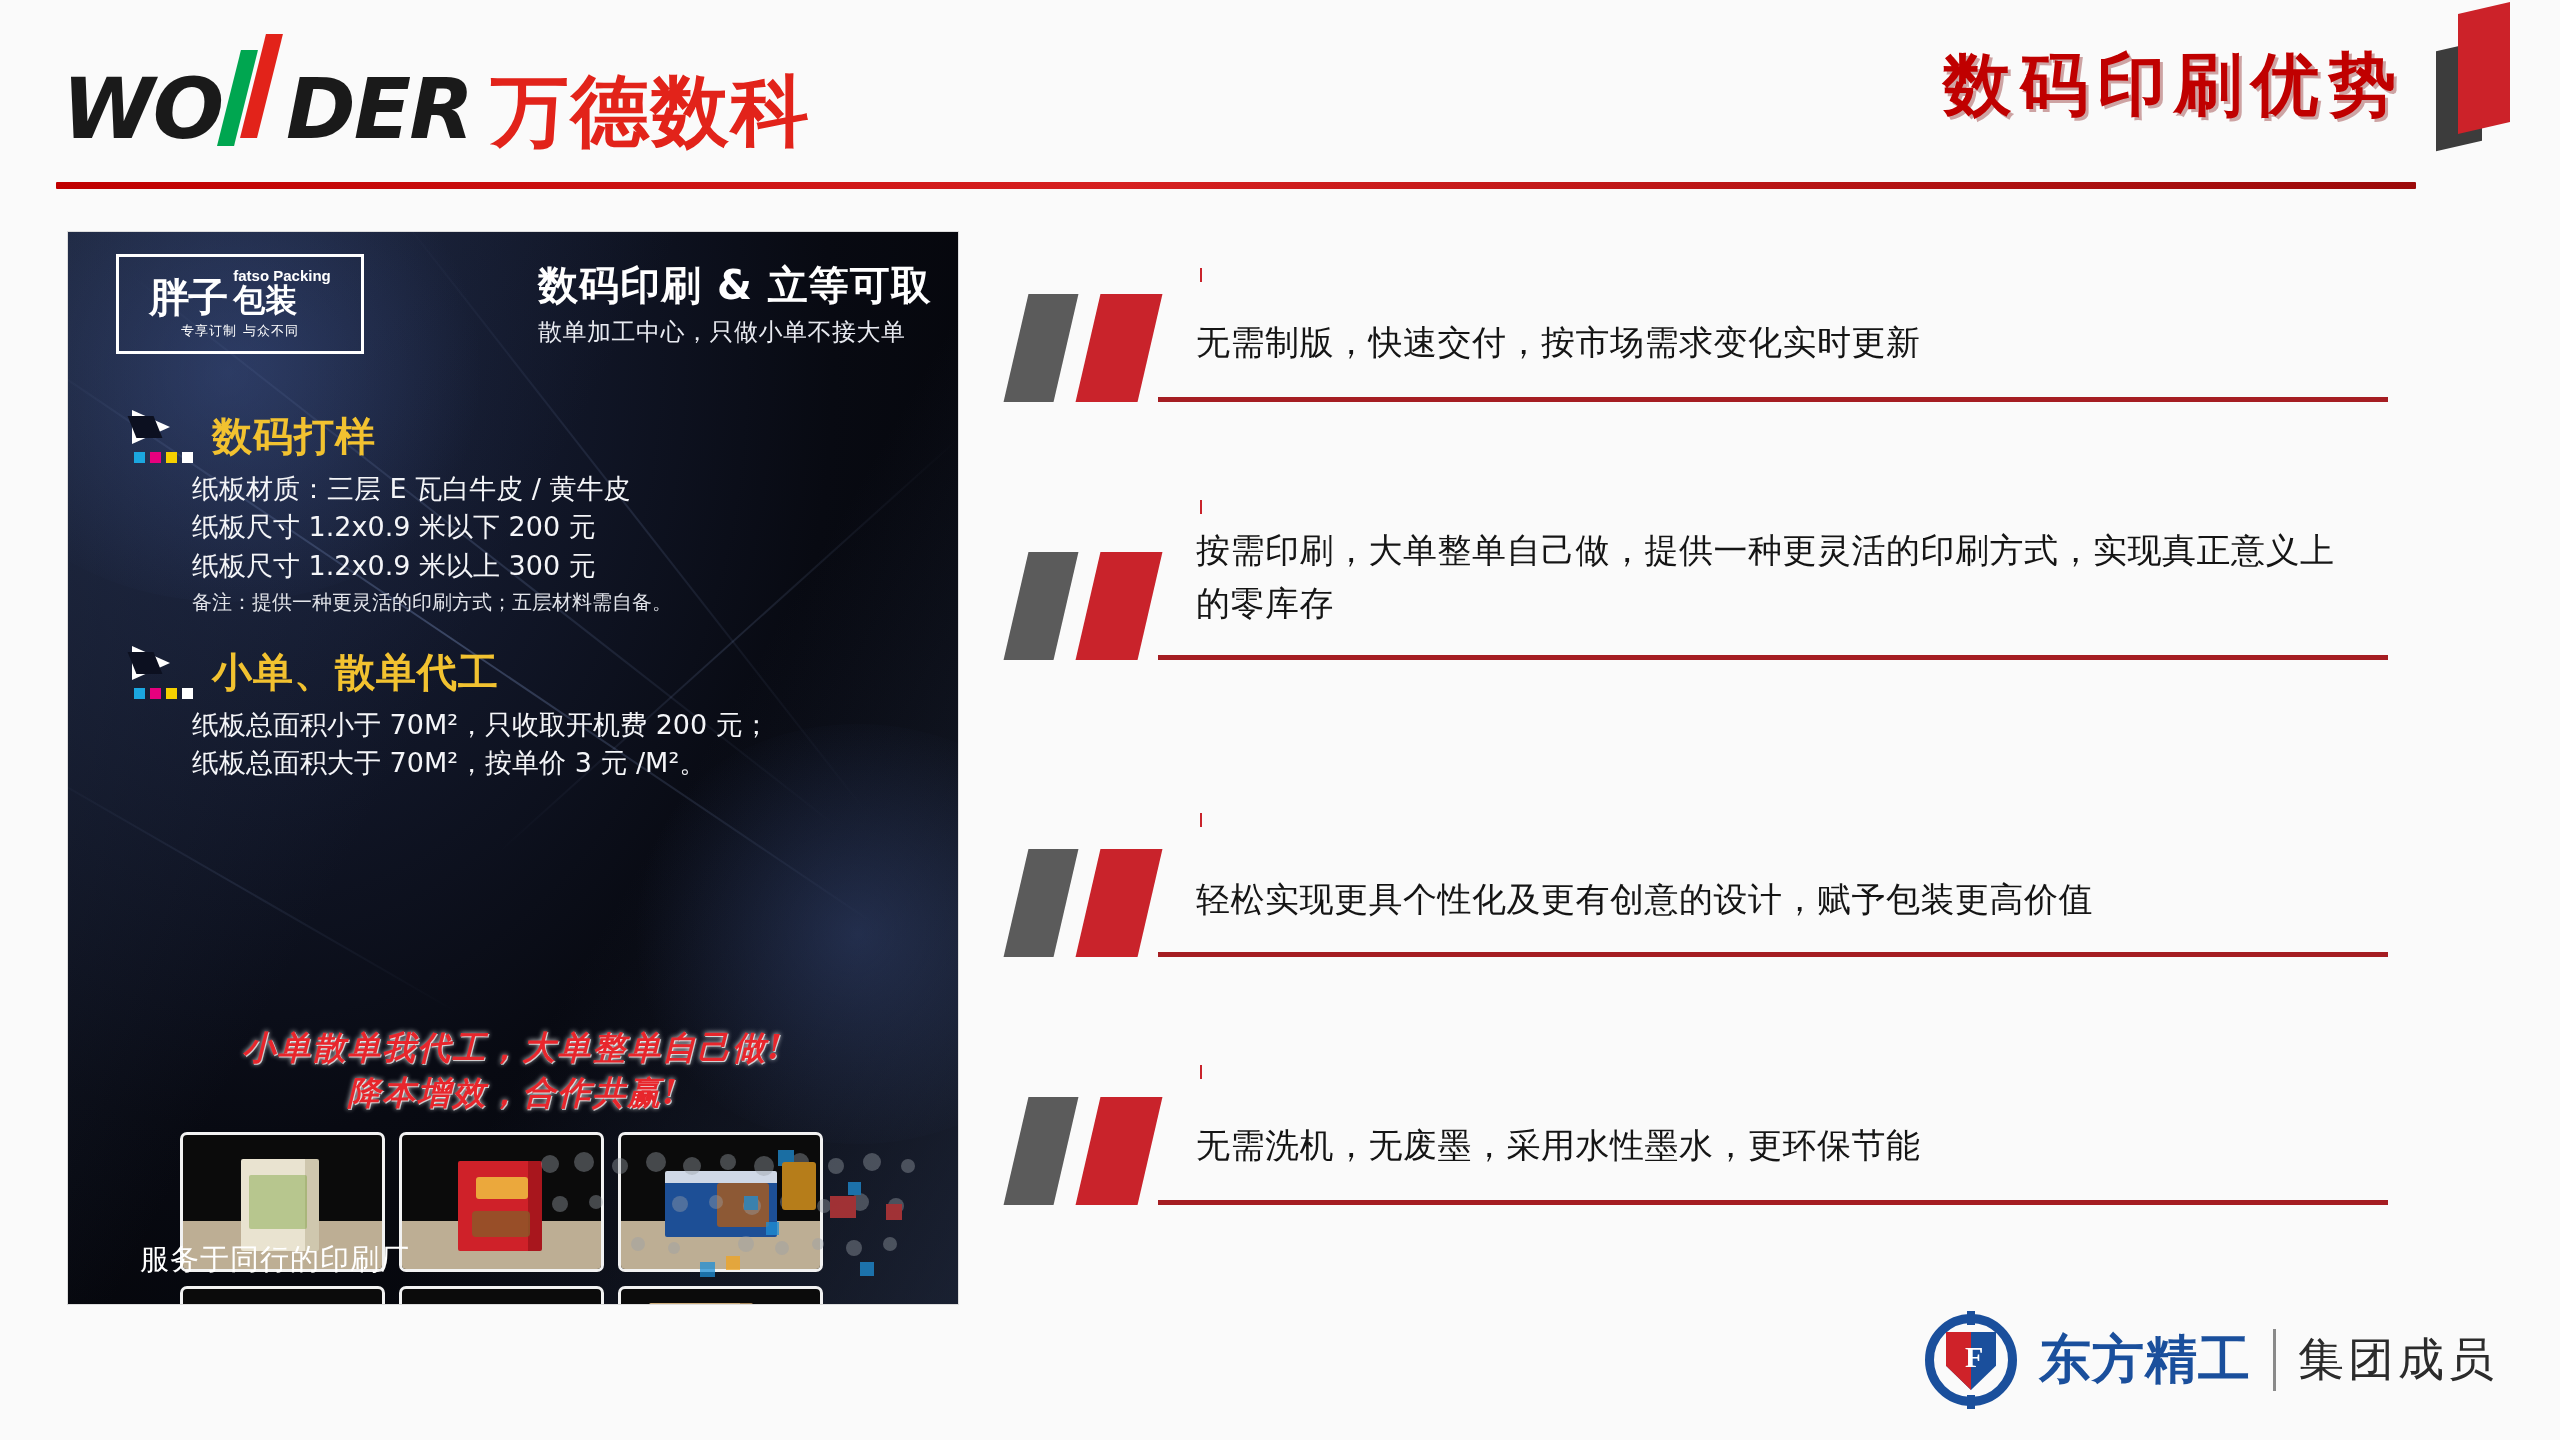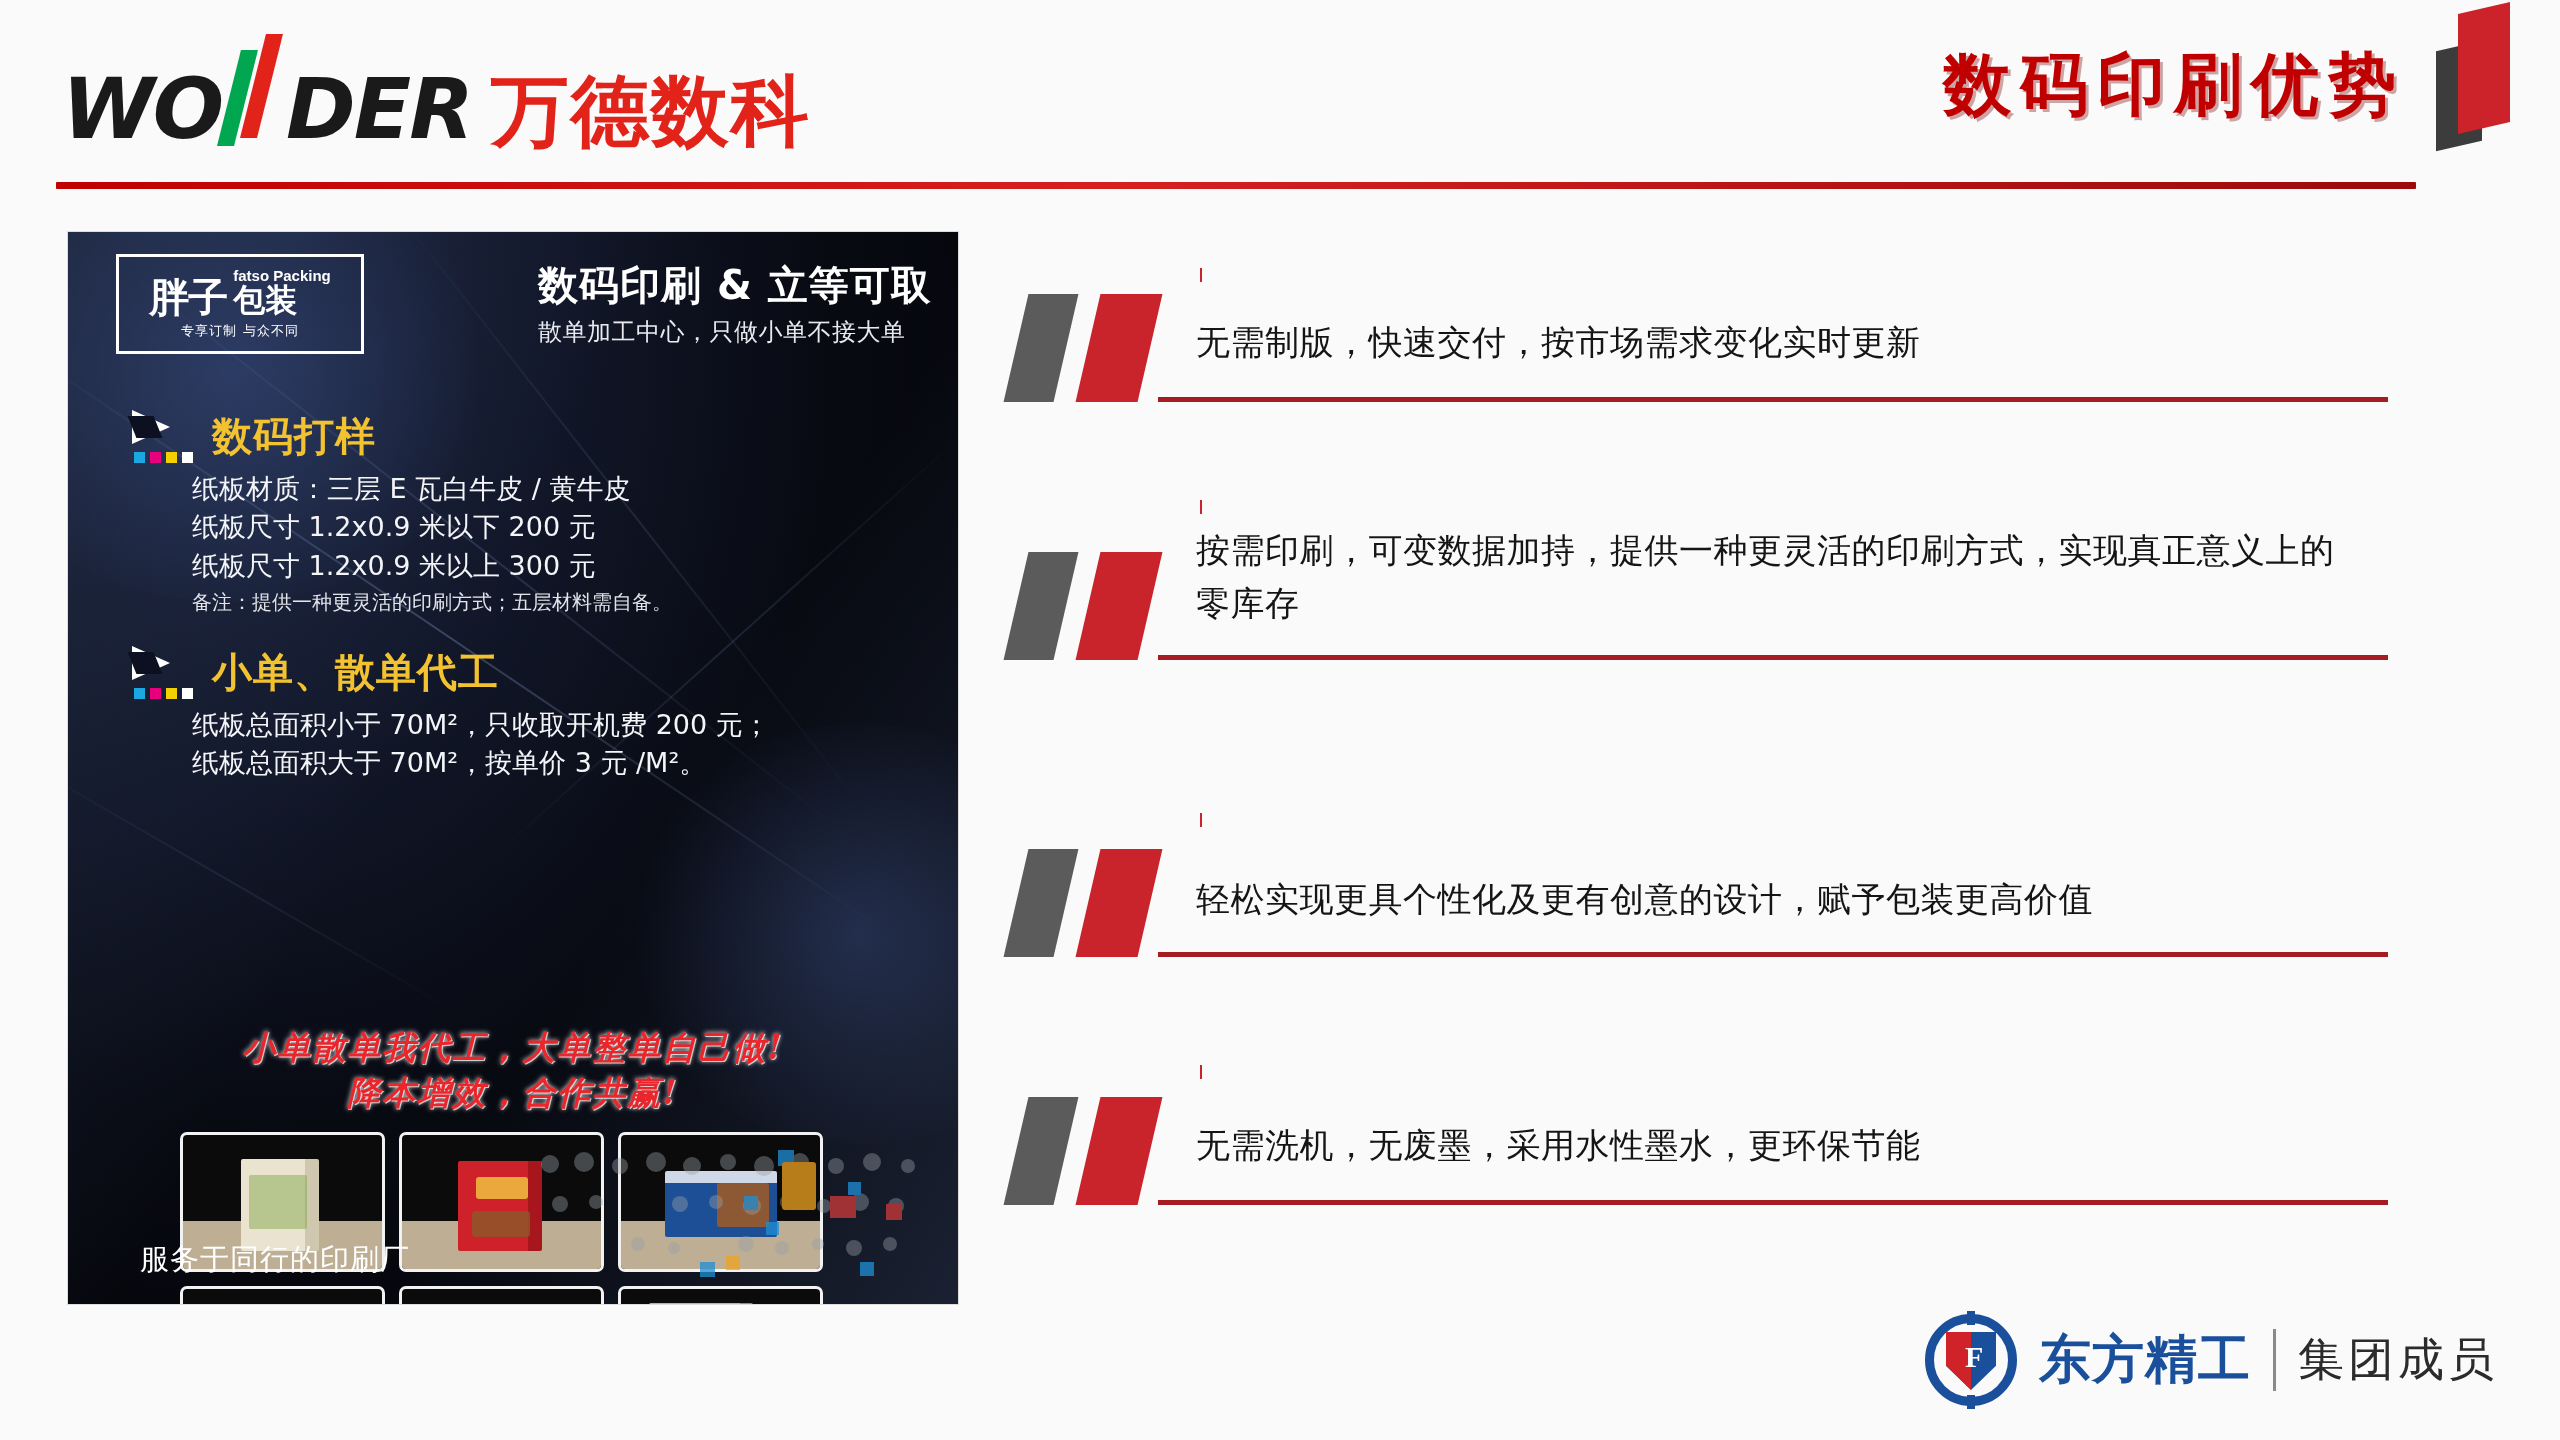--- a/index.html
+++ b/index.html
@@ -481,21 +481,21 @@
       <div class="btext" style="top:26px;">无需制版，快速交付，按市场需求变化实时更新</div>
       <span class="rule" style="top:107px;"></span>
     </div>
 
     <div class="bullet" style="top:548px;">
       <span class="tick" style="top:-48px;"></span>
       <span class="marks">
         <span class="mk mk-gray"></span>
           <span class="mk mk-red"></span>
       </span>
-      <div class="btext" style="top:-24px; width:1140px;">按需印刷，可变数据加持，提供一种更灵活的印刷方式，实现真正意义上的零库存</div>
+      <div class="btext" style="top:-24px; width:1140px;">按需印刷，大单整单自己做，提供一种更灵活的印刷方式，实现真正意义上的零库存</div>
       <span class="rule" style="top:107px;"></span>
     </div>
 
     <div class="bullet" style="top:845px;">
       <span class="tick" style="top:-32px;"></span>
       <span class="marks">
         <span class="mk mk-gray"></span>
           <span class="mk mk-red"></span>
       </span>
       <div class="btext" style="top:28px;">轻松实现更具个性化及更有创意的设计，赋予包装更高价值</div>

